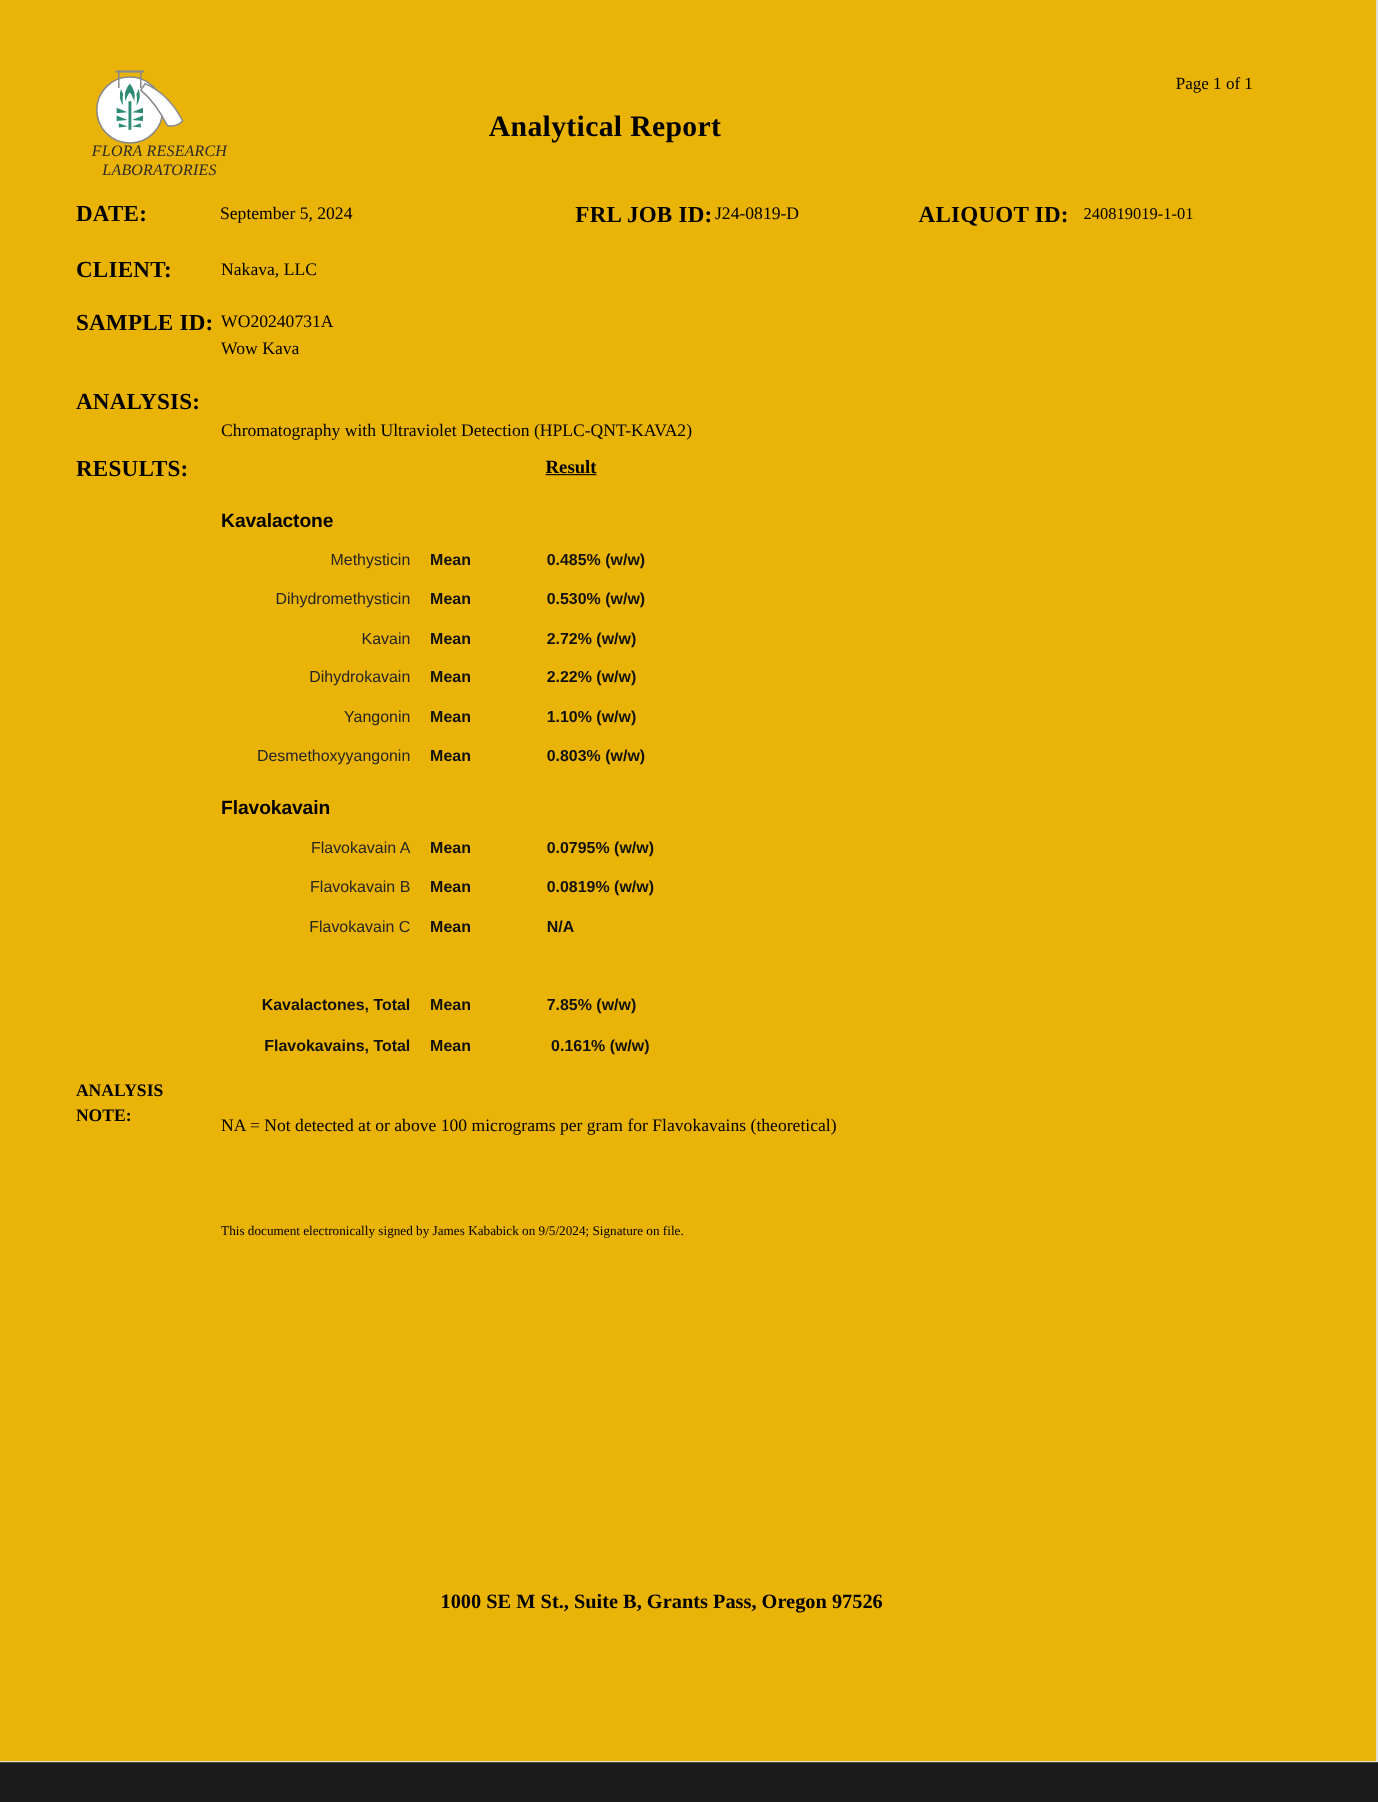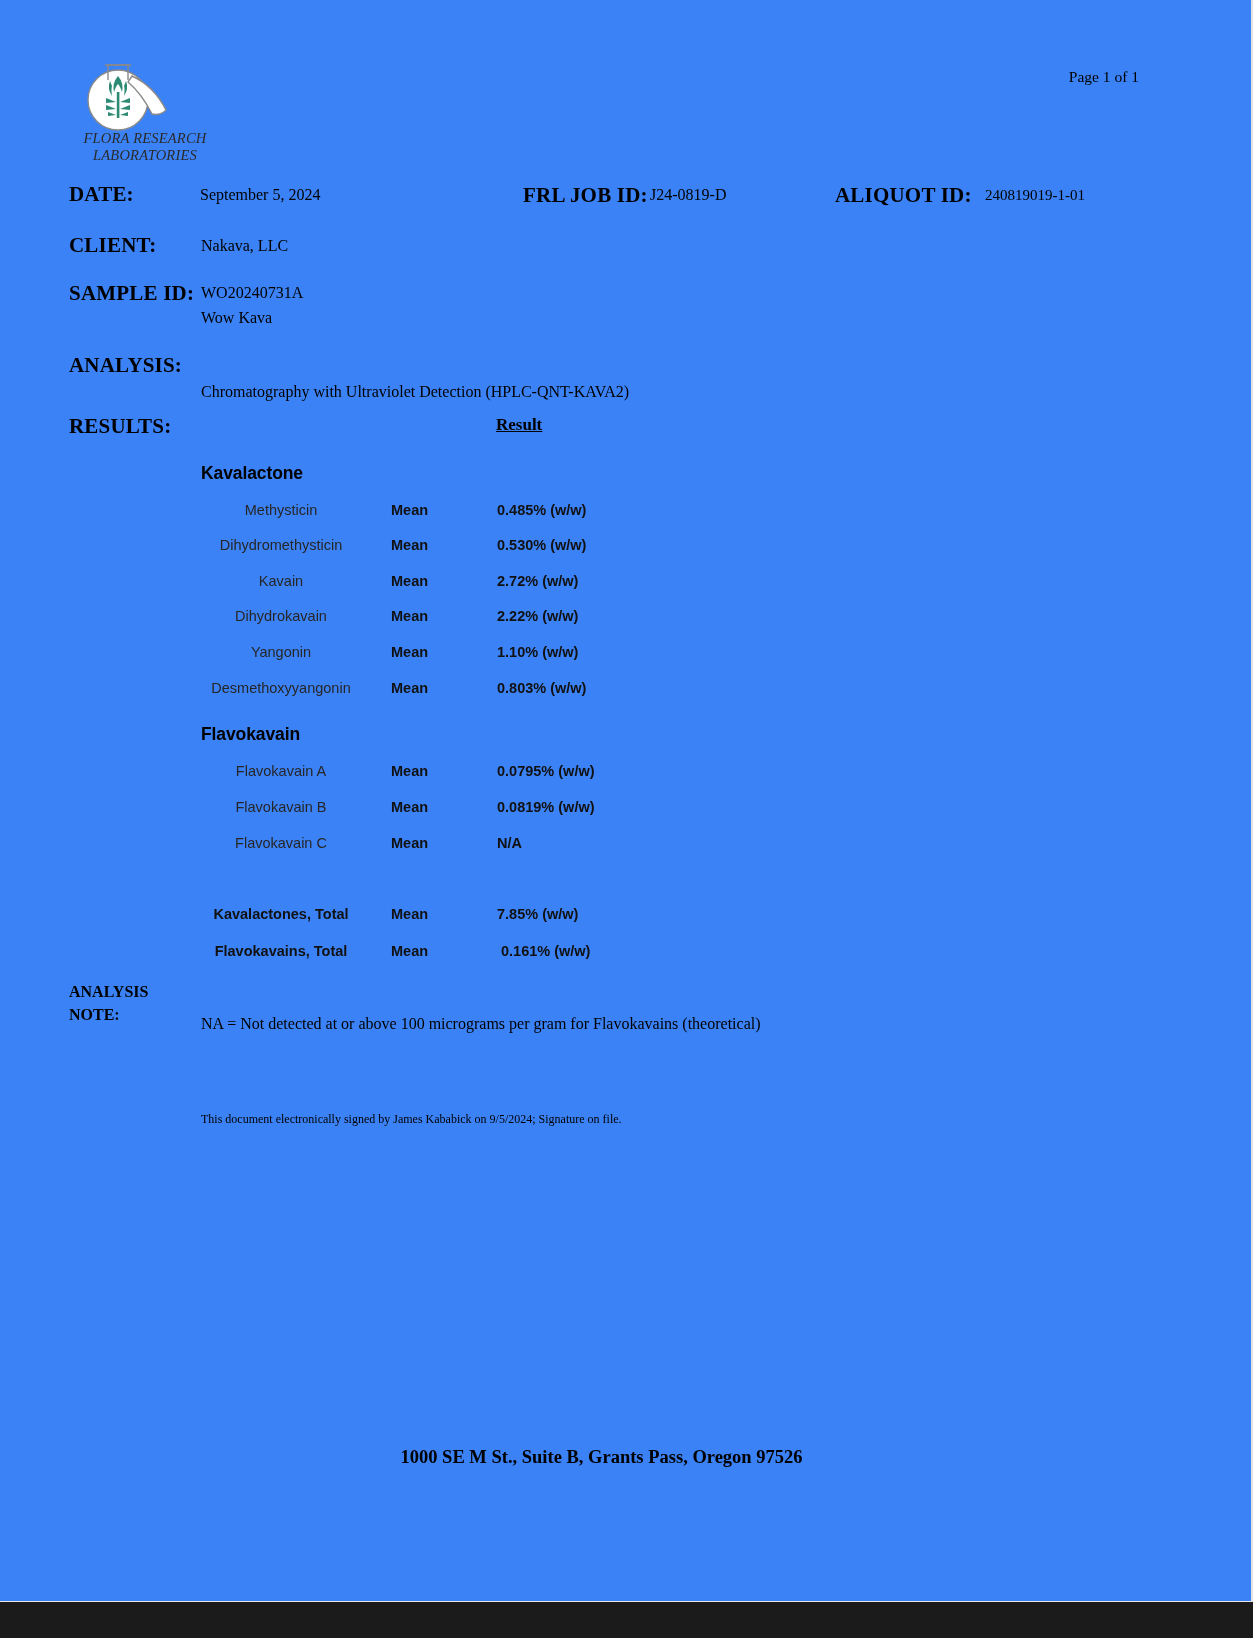--- a/index.html
+++ b/index.html
@@ -11,21 +11,21 @@
     width: 1253px;
     height: 1638px;
     overflow: hidden;
     font-family: "Liberation Serif", serif;
     color: #000000;
   }
   .page {
     position: relative;
     width: 1253px;
     height: 1602px;
-    background: #3b82f6;
+    background: #eab308;
     border-right: 2px solid #e3e3e3;
     border-bottom: 1px solid #e8e8e8;
     box-sizing: border-box;
   }
   .bottom-bar {
     position: absolute;
     left: 0;
     top: 1602px;
     width: 1253px;
     height: 36px;
@@ -111,24 +111,24 @@
   .row {
     position: absolute;
     left: 201px;
     width: 470px;
     height: 22px;
     font-family: "Liberation Sans", sans-serif;
     font-size: 14.5px;
   }
   .row .analyte {
     position: absolute;
-    left: 0;
+    left: 12px;
     top: 0;
     width: 160px;
-    text-align: center;
+    text-align: right;
     color: #262626;
     white-space: nowrap;
   }
   .row .stat {
     position: absolute;
     left: 190px;
     top: 0;
     font-weight: bold;
     color: #111111;
   }
@@ -210,20 +210,21 @@
         <path d="M38 56 L46 59 L38 60 Z"></path>
           <path d="M58 56 L50 59 L58 60 Z"></path>
       </g>
     </svg>
     <div class="logo-text">
       <div>FLORA RESEARCH</div>
       <div>LABORATORIES</div>
     </div>
   </div>
 
+  <div class="report-title">Analytical Report</div>
 
   <div class="lbl" style="left:69px; top:182px;">DATE:</div>
   <div class="val" style="left:200px; top:186px;">September 5, 2024</div>
   <div class="lbl" style="left:523px; top:183px;">FRL JOB ID:</div>
   <div class="val" style="left:650px; top:186px;">J24-0819-D</div>
   <div class="lbl" style="left:835px; top:183px;">ALIQUOT ID:</div>
   <div class="val" style="left:985px; top:187px; font-size:15px;">240819019-1-01</div>
 
   <div class="lbl" style="left:69px; top:233px;">CLIENT:</div>
   <div class="val" style="left:201px; top:237px;">Nakava, LLC</div>

